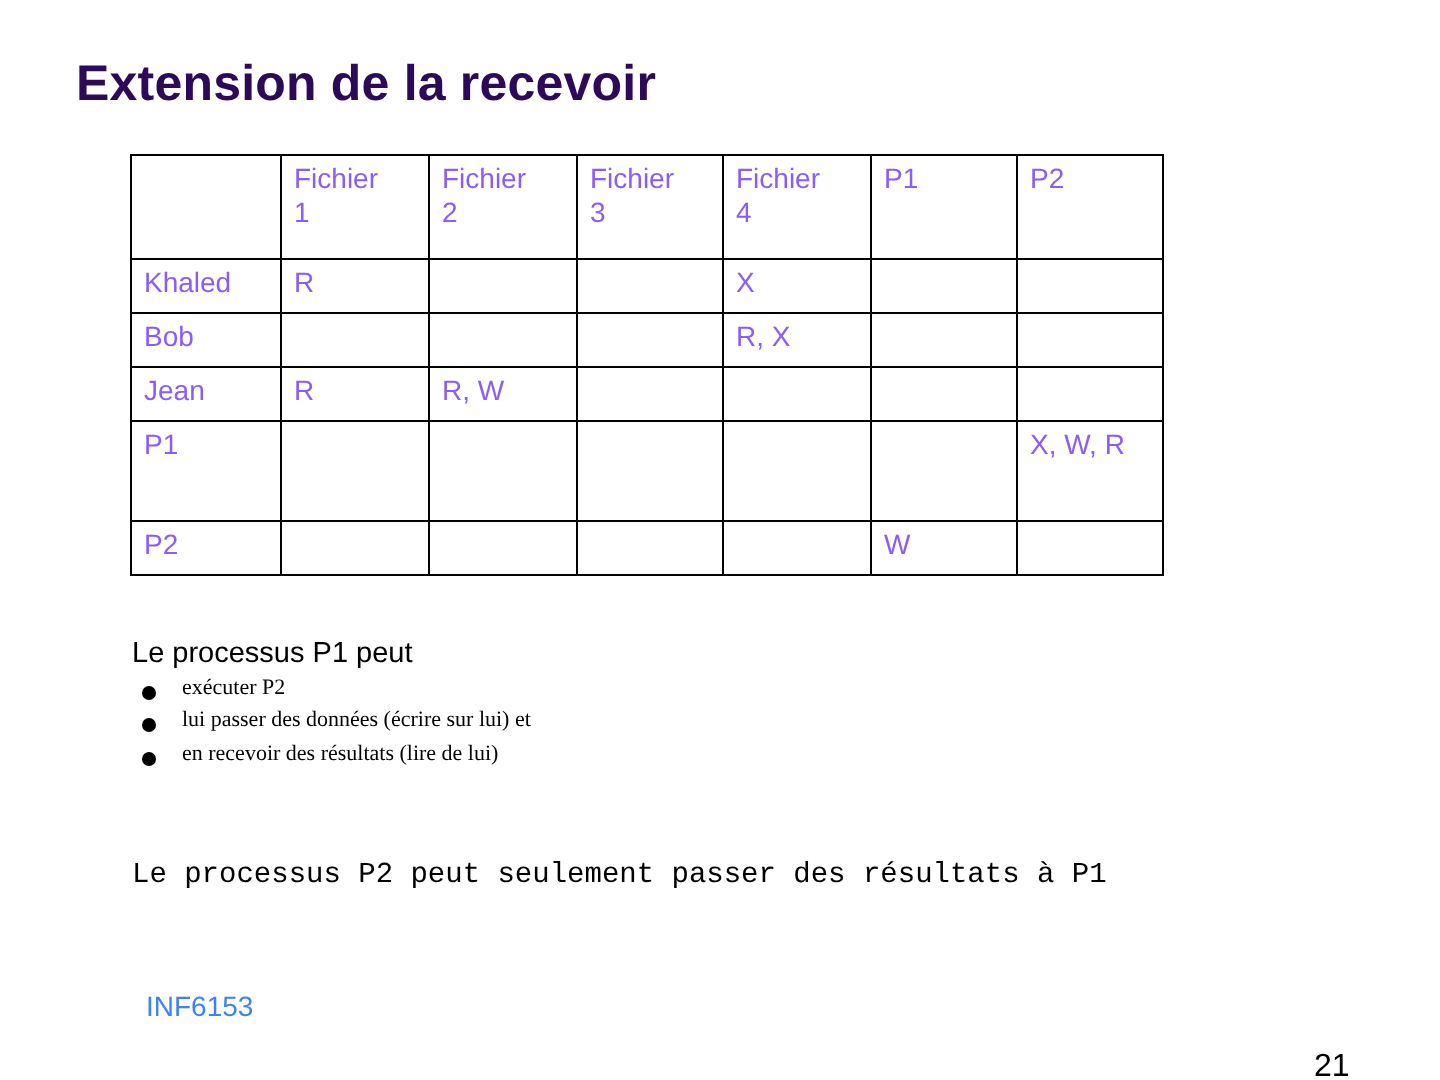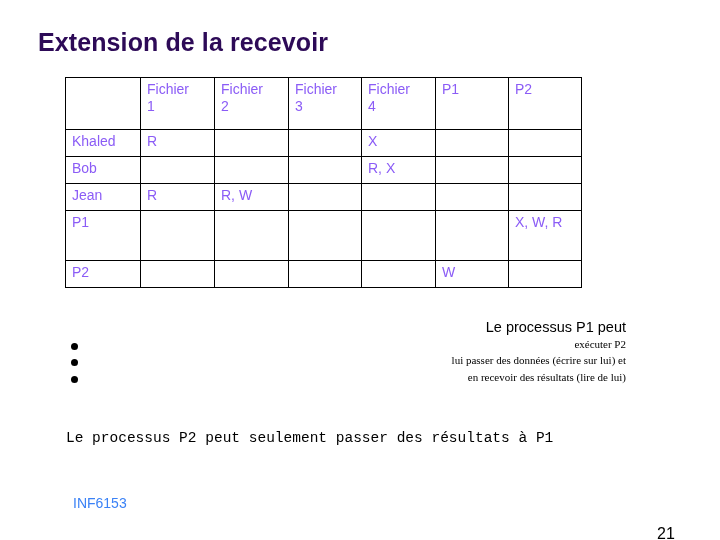--- a/index.html
+++ b/index.html
@@ -59,21 +59,20 @@
   table.matrix tr.r-tall td { height: 43px; }
   .hdr-wrap { display: block; }
   .below-text {
     position: absolute;
     left: 66px;
     top: 320px;
     font-size: 14.5px;
     color: #000000;
     line-height: 1.0;
     width: 560px;
-    text-align: right;
   }
   .lead-line {
     font-size: 14.5px;
     margin: 0 0 2px 0;
     white-space: nowrap;
   }
   ul.bullets {
     list-style: none;
     margin: 0;
     padding: 0;

